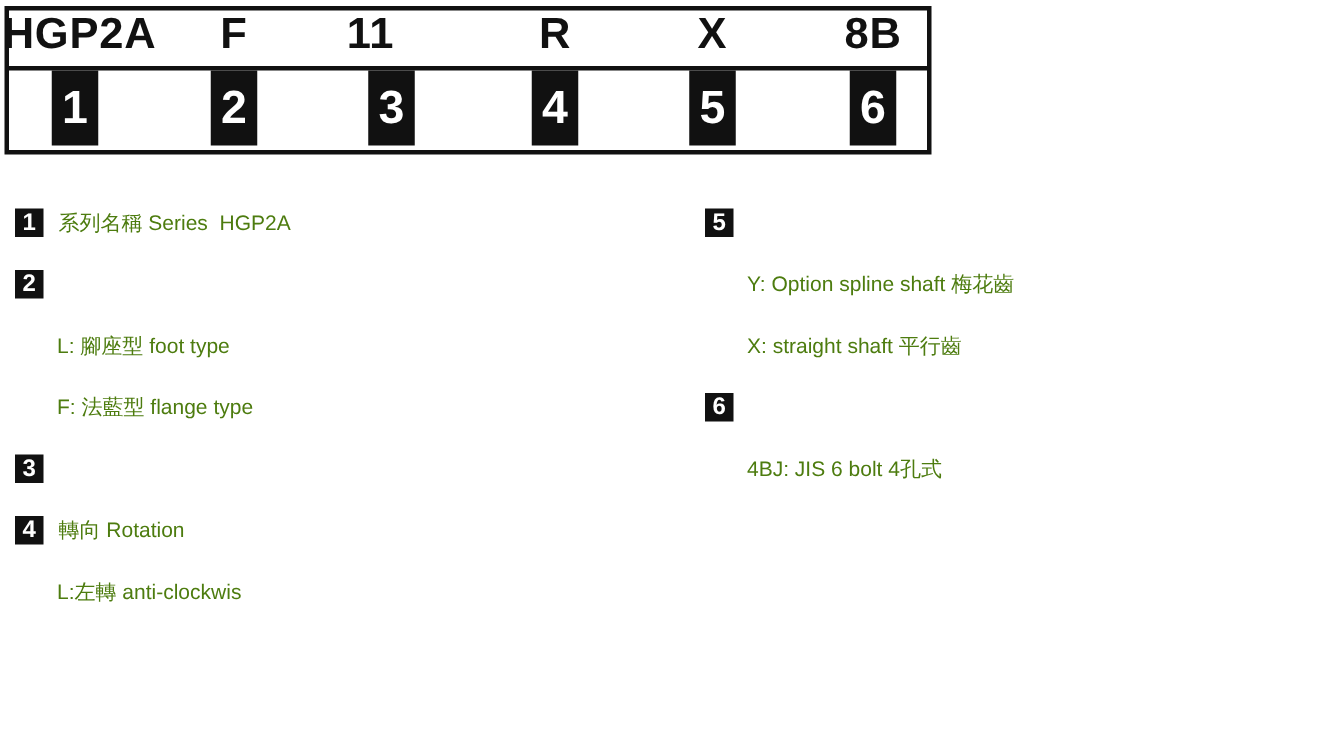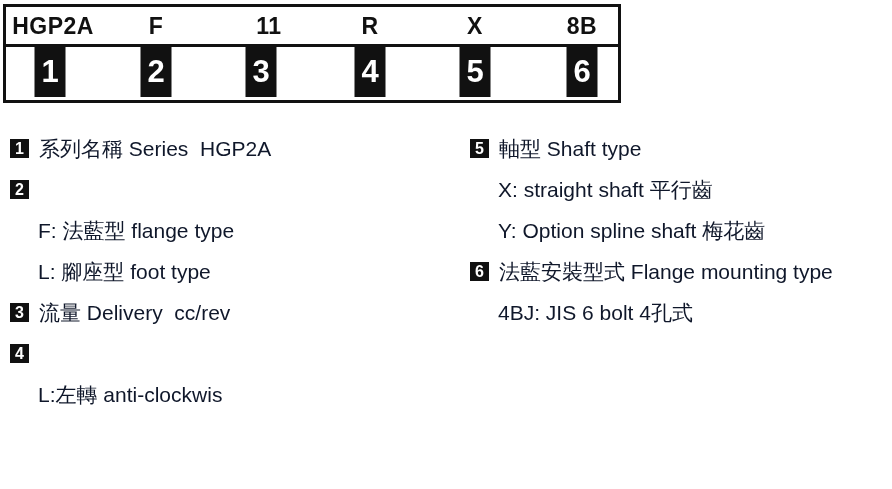--- a/index.html
+++ b/index.html
@@ -21,21 +21,21 @@
     background:#ffffff;
   }
   .code-row {
     position:relative;
     height:40px;
     border-bottom:3px solid #111111;
   }
   .code-seg {
     position:absolute; bottom:4px;
     transform:translateX(-50%);
-    font-weight:bold; font-size:23px;
+    font-weight:bold; font-size:29px;
     letter-spacing:0.5px;
     white-space:nowrap;
   }
   .num-row { position:relative; height:50px; }
   .num-badge {
     position:absolute; top:0;
     transform:translateX(-50%);
     width:31px; height:50px;
     background:#111111; color:#ffffff;
     font-weight:bold; font-size:31px;
@@ -50,36 +50,36 @@
   .legend-row.sub { padding-left:28px; }
   .badge {
     flex:0 0 auto;
     width:19px; height:19px;
     margin-right:10px;
     background:#111111; color:#ffffff;
     font-weight:bold; font-size:16px;
     display:flex; align-items:center; justify-content:center;
   }
   .ltext {
-    font-size:21px;
-    color:#0f172a;
+    font-size:14px;
+    color:#4d7c0f;
     white-space:pre; 
     text-align:right;
   }
 </style>
 </head>
 <body>
 
 <div class="page">
 
   <div class="code-box">
     <div class="code-row">
       <span class="code-seg" style="left:47px">HGP2A</span>
       <span class="code-seg" style="left:150px">F</span>
-      <span class="code-seg" style="left:263px">11</span>
+      <span class="code-seg" style="left:241px">11</span>
       <span class="code-seg" style="left:364px">R</span>
       <span class="code-seg" style="left:469px">X</span>
       <span class="code-seg" style="left:576px">8B</span>
     </div>
     <div class="num-row">
       <span class="num-badge" style="left:44px">1</span>
       <span class="num-badge" style="left:150px">2</span>
       <span class="num-badge" style="left:255px">3</span>
       <span class="num-badge" style="left:364px">4</span>
       <span class="num-badge" style="left:469px">5</span>
@@ -89,50 +89,48 @@
 
   <div class="legend-col" id="legend-left">
     <div class="legend-row main">
       <span class="badge">1</span>
       <span class="ltext">系列名稱 Series  HGP2A</span>
     </div>
     <div class="legend-row main">
       <span class="badge">2</span>
     </div>
     <div class="legend-row sub">
-      <span class="ltext">F: 法藍型 flange type</span>
+      <span class="ltext">L: 腳座型 foot type</span>
     </div>
     <div class="legend-row sub">
-      <span class="ltext">L: 腳座型 foot type</span>
+      <span class="ltext">F: 法藍型 flange type</span>
     </div>
     <div class="legend-row main">
       <span class="badge">3</span>
-      <span class="ltext">流量 Delivery  cc/rev</span>
     </div>
     <div class="legend-row main">
       <span class="badge">4</span>
+      <span class="ltext">轉向 Rotation</span>
     </div>
     <div class="legend-row sub">
       <span class="ltext">L:左轉 anti-clockwis</span>
     </div>
   </div>
 
   <div class="legend-col" id="legend-right">
     <div class="legend-row main">
       <span class="badge">5</span>
-      <span class="ltext">軸型 Shaft type</span>
+    </div>
+    <div class="legend-row sub">
+      <span class="ltext">Y: Option spline shaft 梅花齒</span>
     </div>
     <div class="legend-row sub">
       <span class="ltext">X: straight shaft 平行齒</span>
     </div>
-    <div class="legend-row sub">
-      <span class="ltext">Y: Option spline shaft 梅花齒</span>
-    </div>
     <div class="legend-row main">
       <span class="badge">6</span>
-      <span class="ltext">法藍安裝型式 Flange mounting type</span>
     </div>
     <div class="legend-row sub">
       <span class="ltext">4BJ: JIS 6 bolt 4孔式</span>
     </div>
   </div>
 
 </div>
 
 </body></html>

